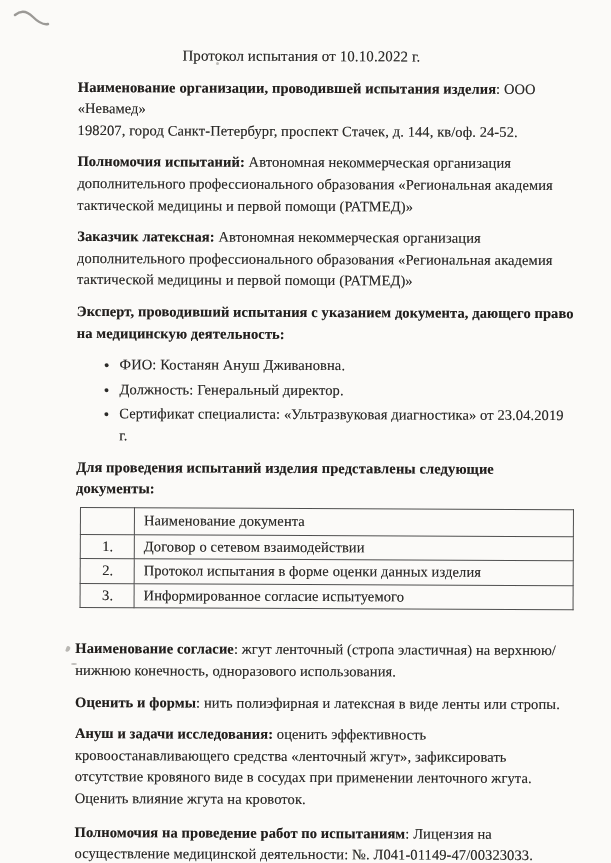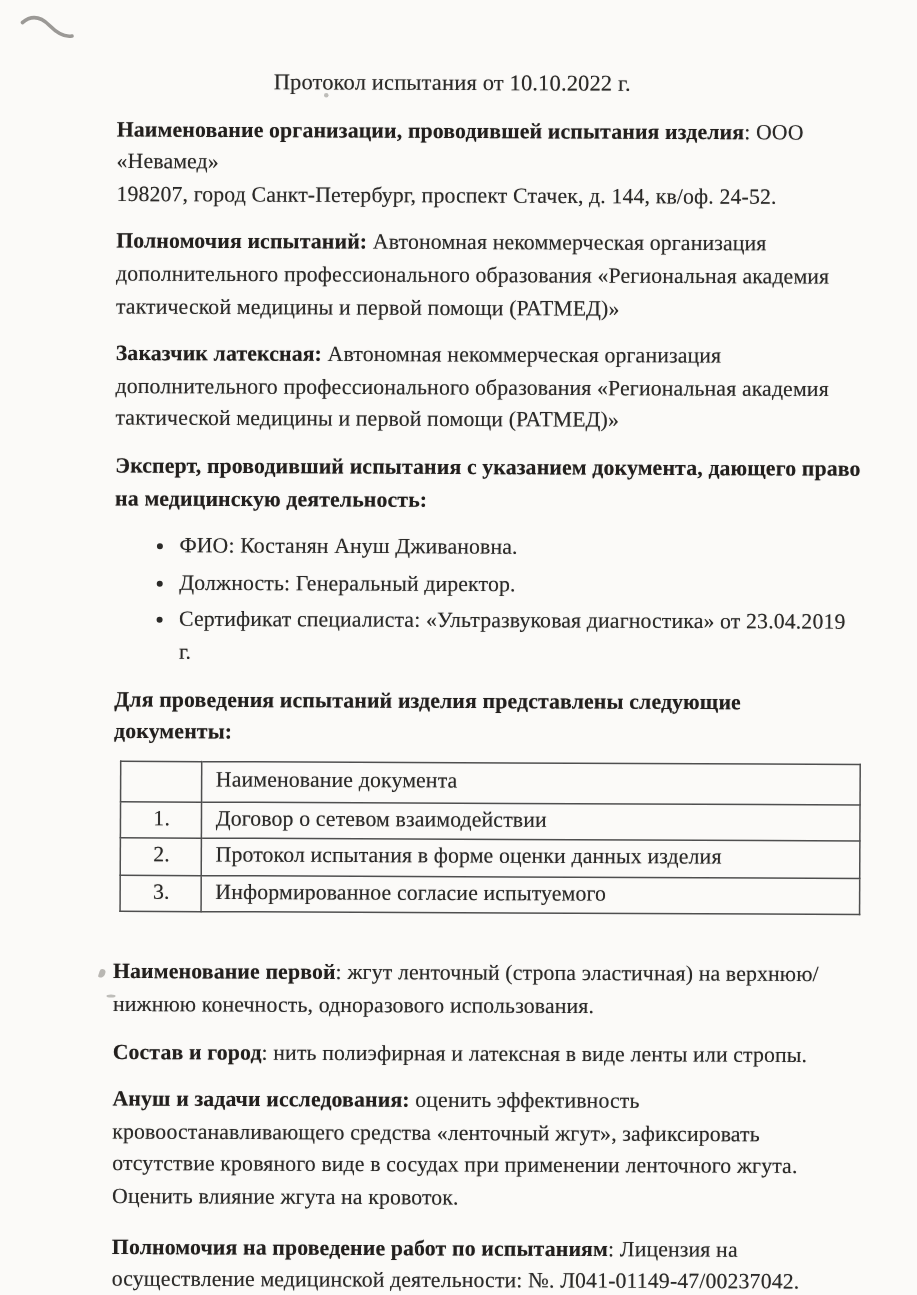--- a/index.html
+++ b/index.html
@@ -147,28 +147,28 @@
         <td>Протокол испытания в форме оценки данных изделия</td>
       </tr>
       <tr>
         <td class="col-num">3.</td>
         <td>Информированное согласие испытуемого</td>
       </tr>
     </tbody>
   </table>
 
   <p class="para">
-    <span class="lbl">Наименование первой</span><span>: жгут ленточный (стропа эластичная) на верхнюю/нижнюю конечность, одноразового использования.</span>
+    <span class="lbl">Наименование согласие</span><span>: жгут ленточный (стропа эластичная) на верхнюю/нижнюю конечность, одноразового использования.</span>
   </p>
 
   <p class="para">
-    <span class="lbl">Состав и город</span><span>: нить полиэфирная и латексная в виде ленты или стропы.</span>
+    <span class="lbl">Оценить и формы</span><span>: нить полиэфирная и латексная в виде ленты или стропы.</span>
   </p>
 
   <p class="para mb12">
     <span class="lbl">Ануш и задачи исследования:</span><span> оценить эффективность кровоостанавливающего средства «ленточный жгут», зафиксировать отсутствие кровяного виде в сосудах при применении ленточного жгута. Оценить влияние жгута на кровоток.</span>
   </p>
 
   <p class="para mb14">
-    <span class="lbl">Полномочия на проведение работ по испытаниям</span><span>: Лицензия на осуществление медицинской деятельности: №. Л041-01149-47/00237042.</span>
+    <span class="lbl">Полномочия на проведение работ по испытаниям</span><span>: Лицензия на осуществление медицинской деятельности: №. Л041-01149-47/00323033.</span>
   </p>
 
 </div>
 
 </body></html>

